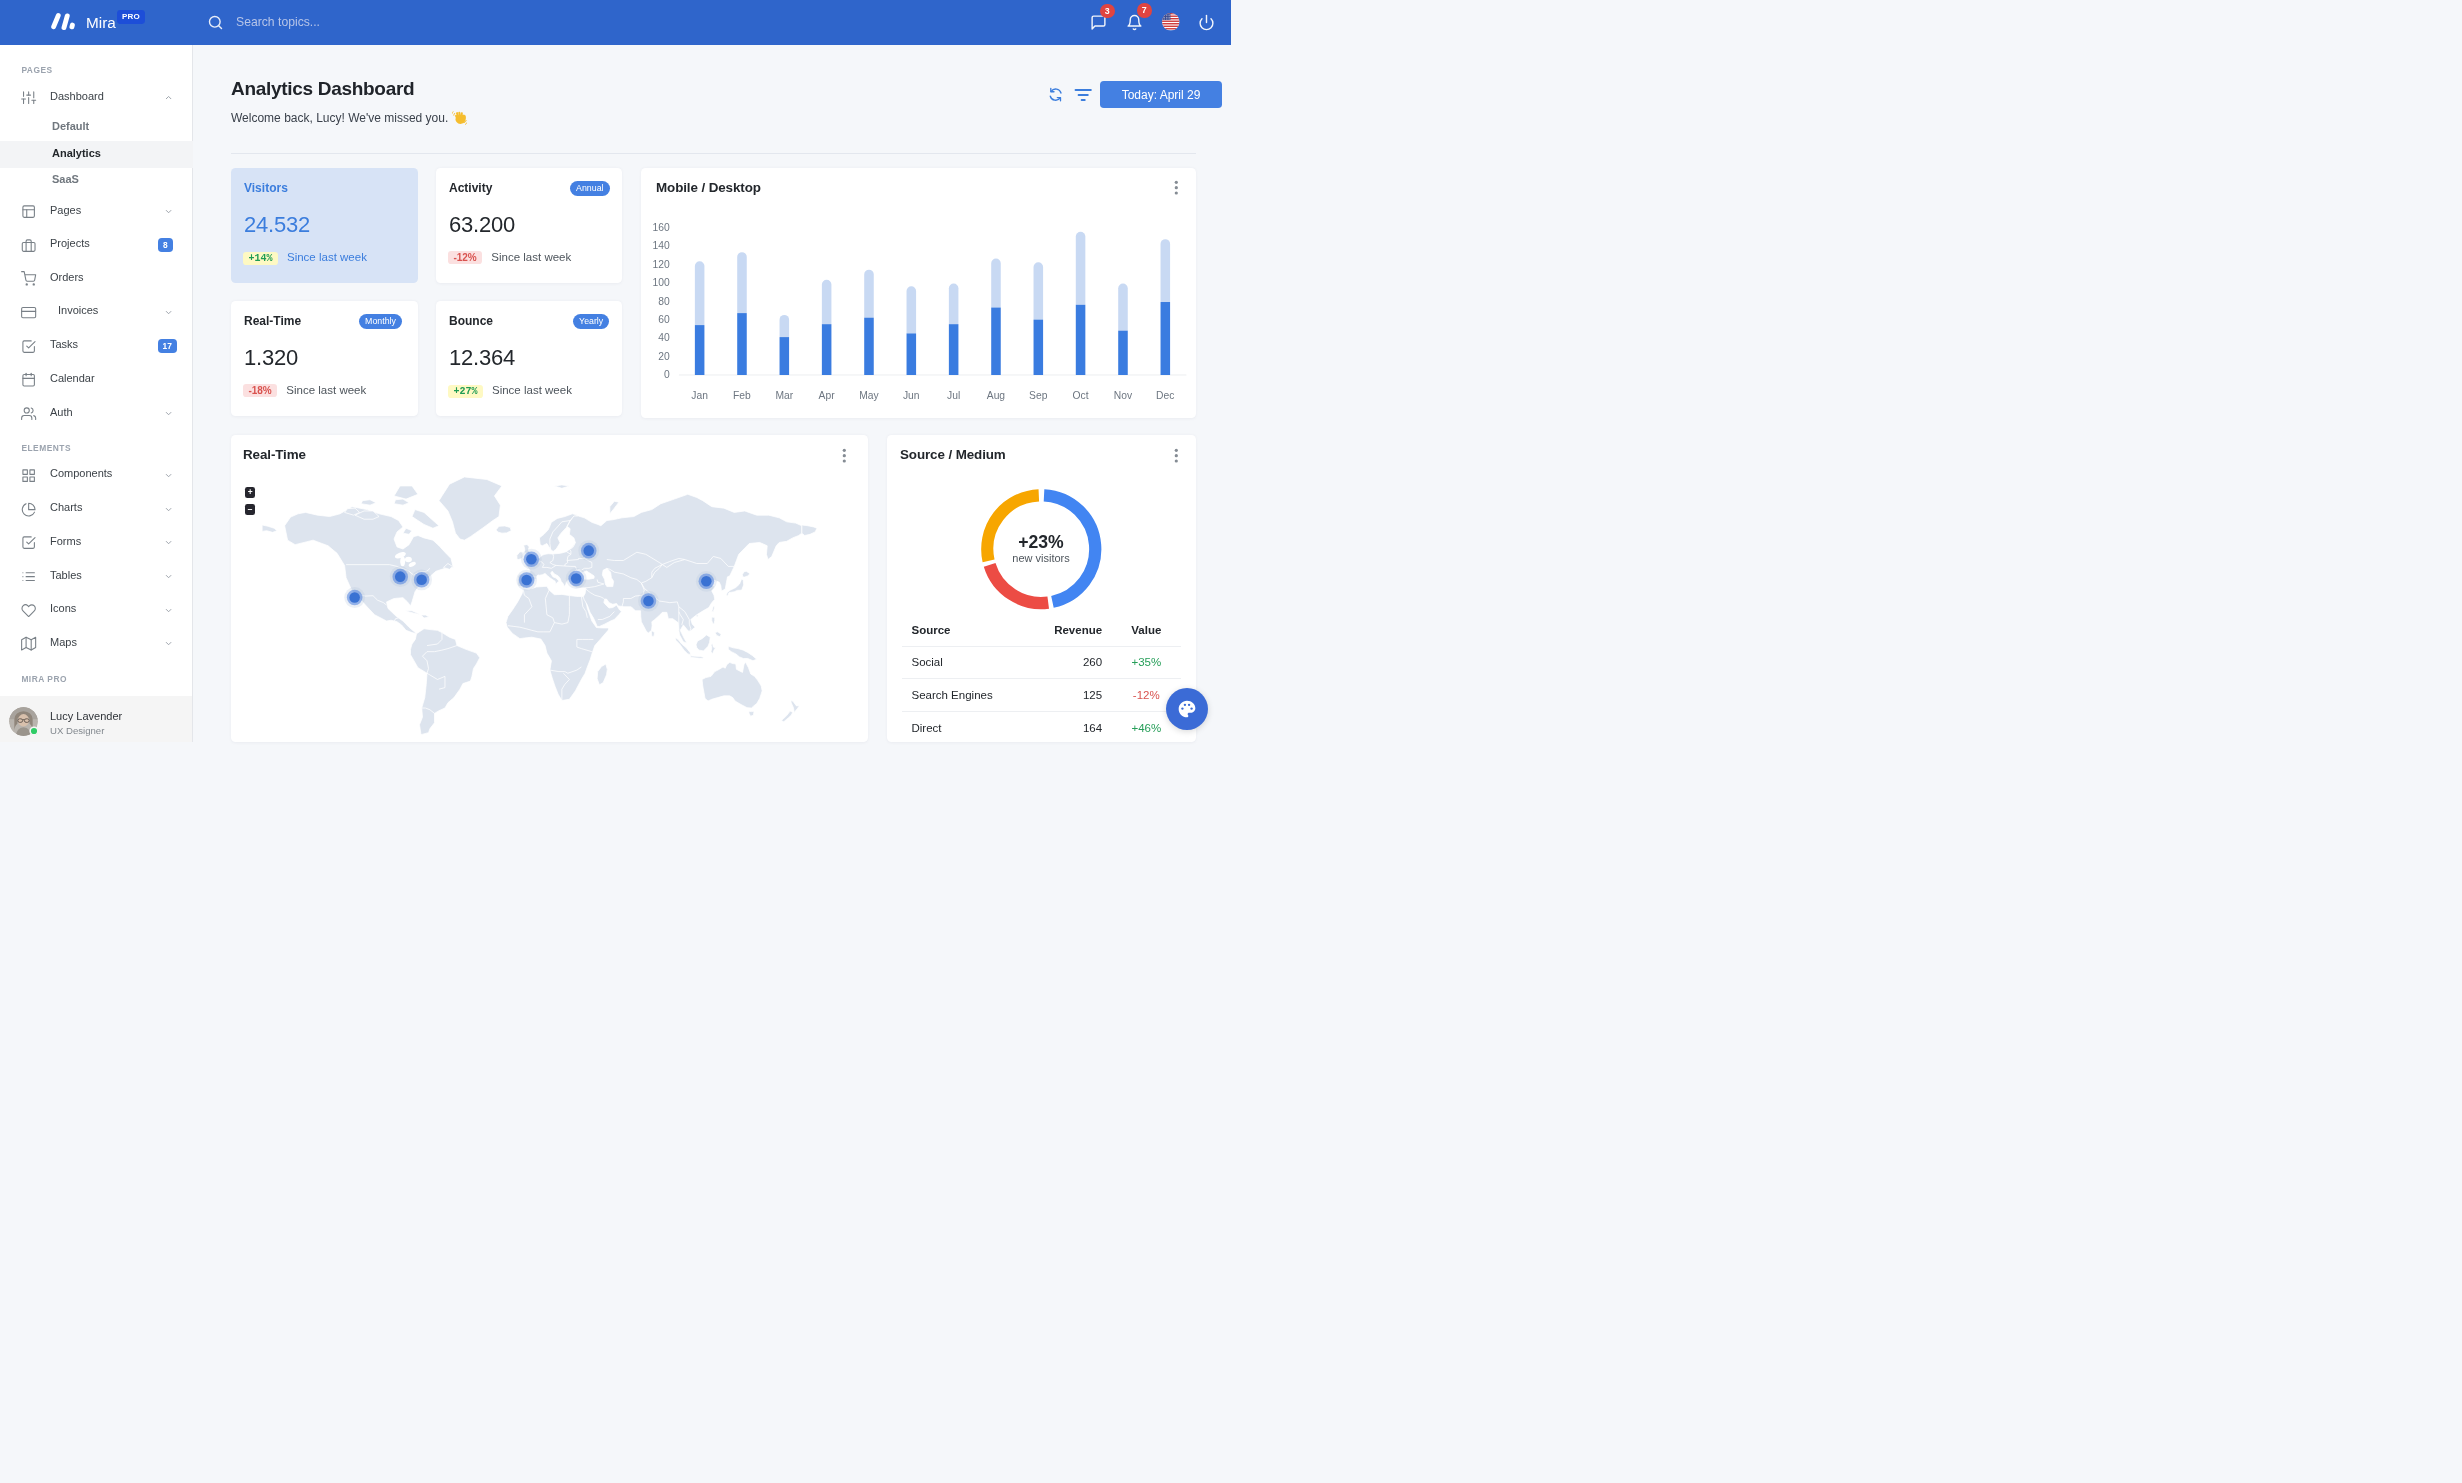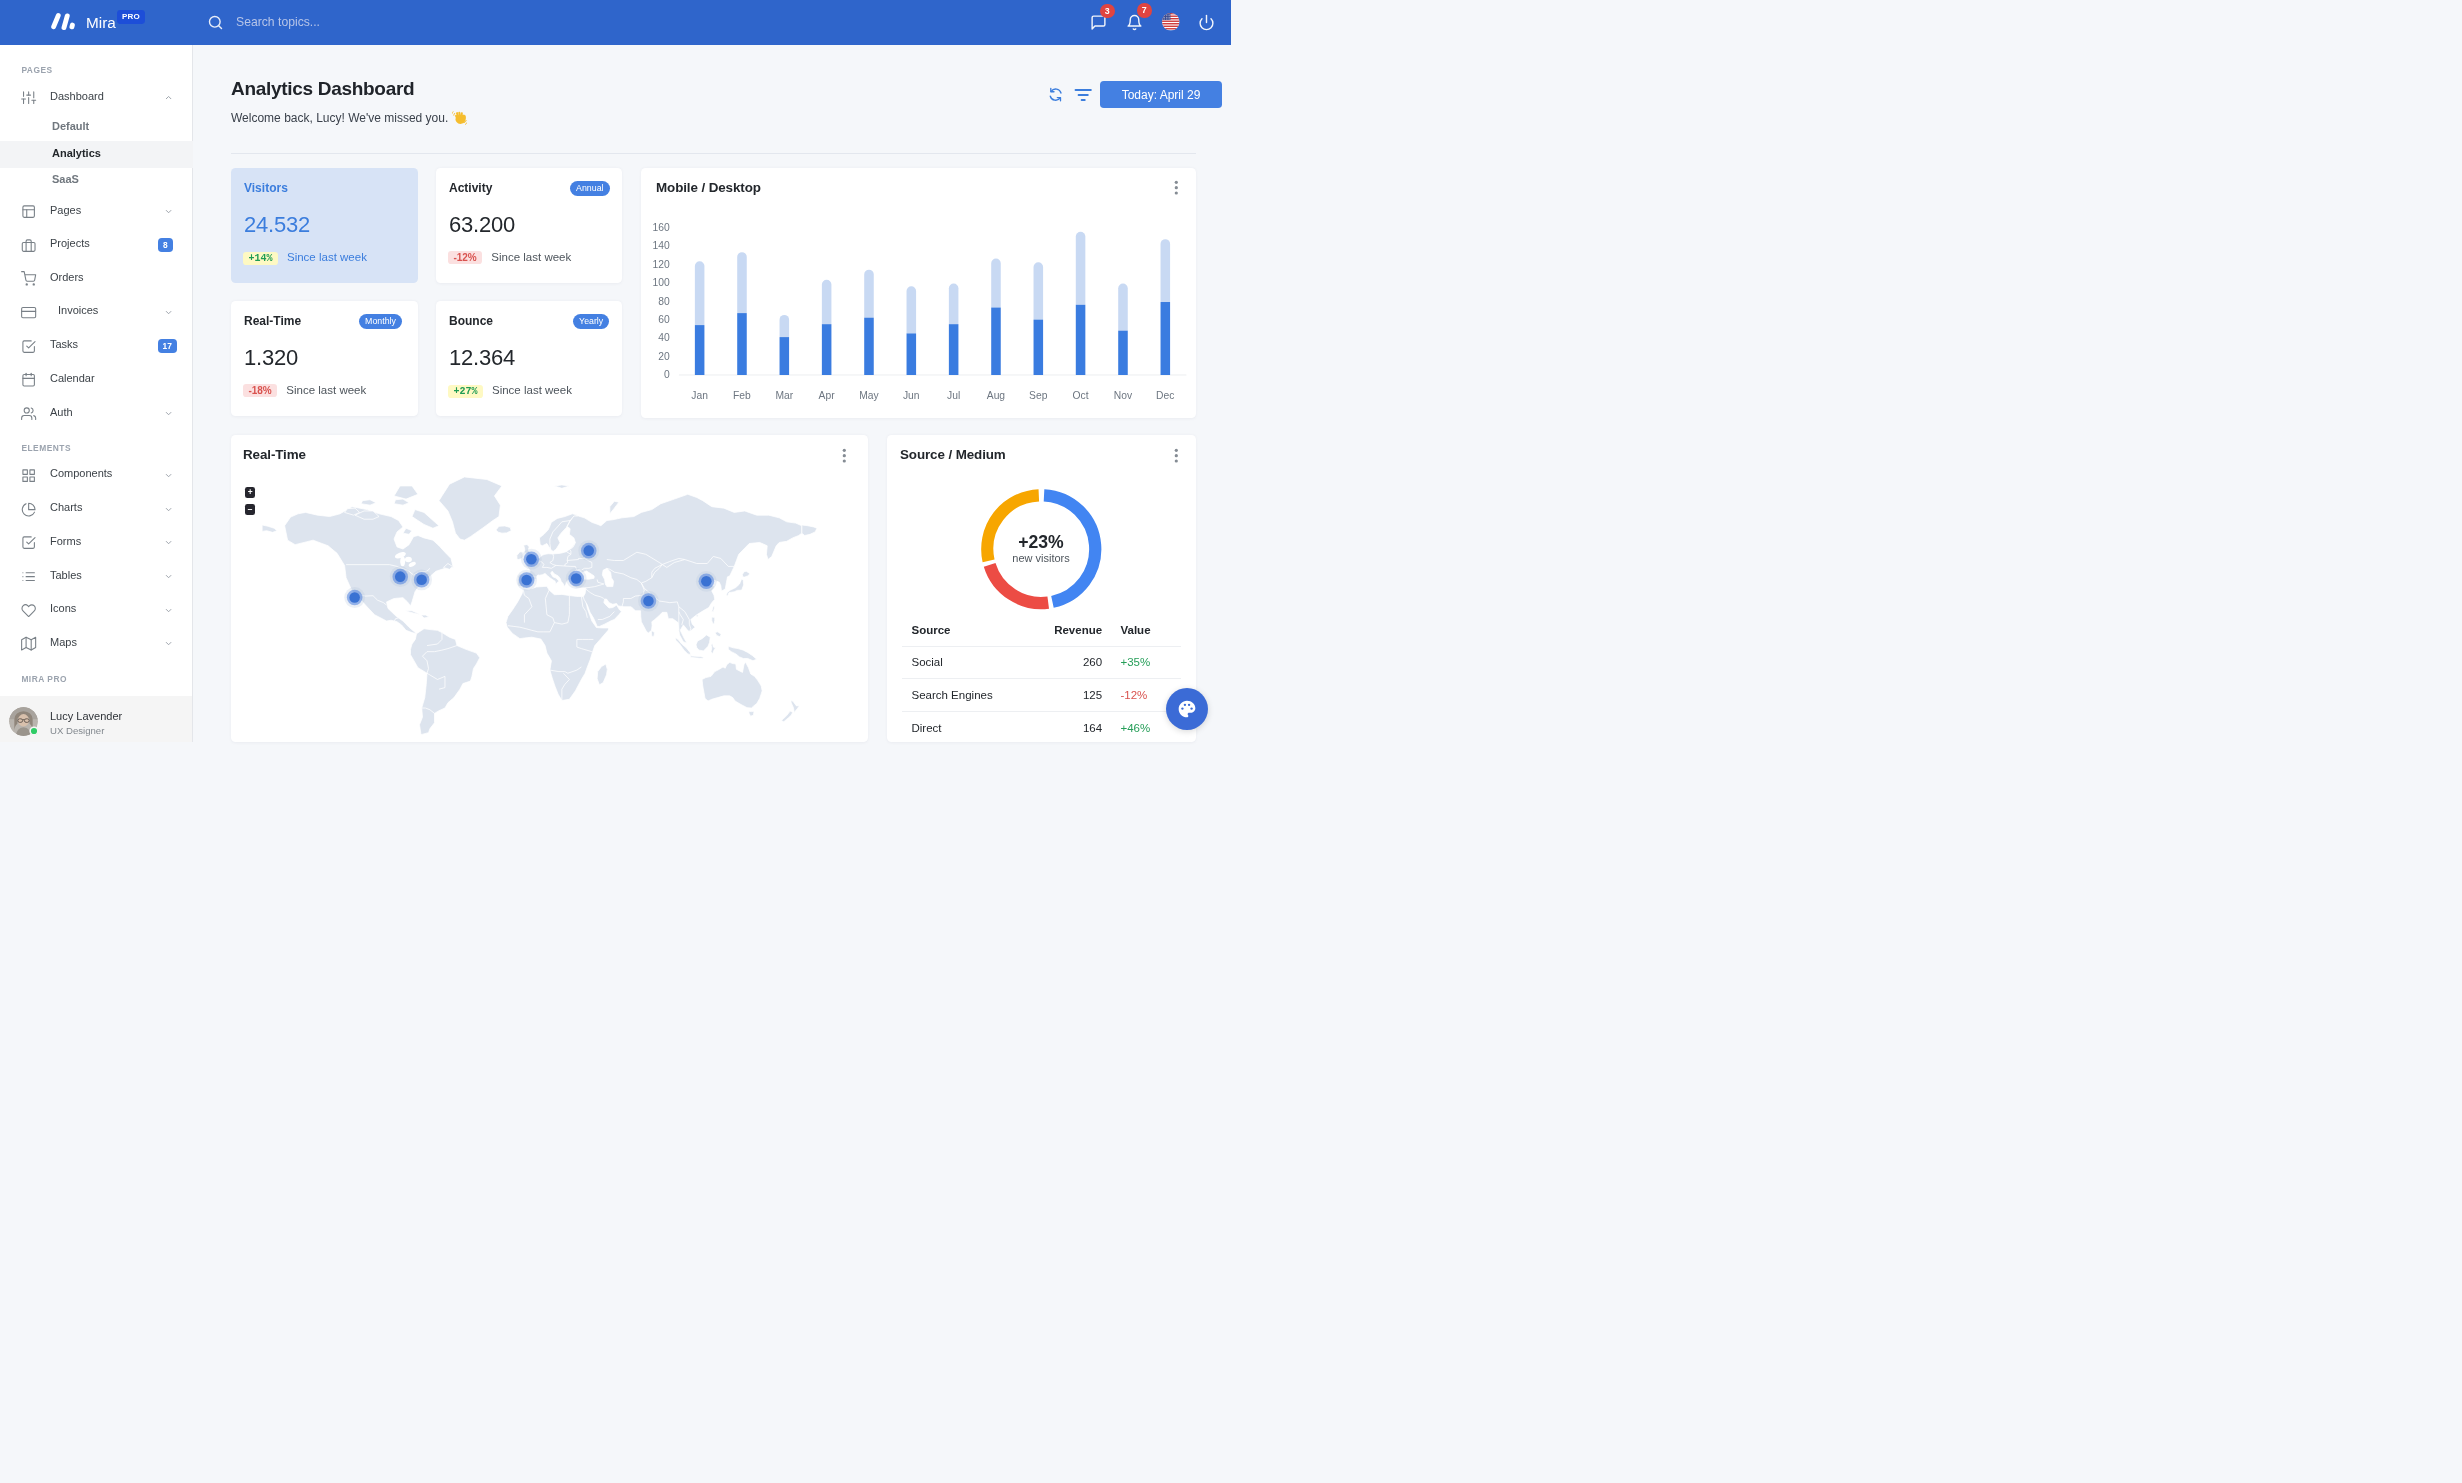--- a/index.html
+++ b/index.html
@@ -16,21 +16,21 @@
 .sblabel { font-size:8.4px; font-weight:700; color:#9ba3ae; letter-spacing:0.5px; }
 .sbtext { font-size:11px; color:#3c4248; }
 .sbsub { font-size:11px; color:#70777e;font-weight:bold; }
 .sbbadge { font-size:8.4px; font-weight:700; color:#fff; background:#4480e2; border-radius:3.8px; padding:1.9px 4.6px; min-width:14.5px; text-align:center; }
 .navtx { color:#fff; }
 .badge-red { position:absolute; width:14.5px; height:14.5px; border-radius:50%; background:#e04440; color:#fff; font-size:8.8px; font-weight:700; display:flex; align-items:center; justify-content:center; }
 table.src { border-collapse:collapse; width:279px; font-size:11.5px; color:#23272c; }
 table.src th { font-weight:700; }
 table.src th, table.src td { padding:9.8px 9.2px; text-align:left; border-bottom:0.8px solid #edeff2; }
 table.src th:nth-child(2), table.src td:nth-child(2) { text-align:right; }
-table.src th:nth-child(3), table.src td:nth-child(3) { text-align:left; width:70px; }
+table.src th:nth-child(3), table.src td:nth-child(3) { text-align:center; width:70px; }
 table.src tr:last-child td { border-bottom:none;margin-top:35px; }
 </style></head>
 <body>
 
 <div class="abs" style="left:0;top:0;width:1231px;height:45px;background:#2f65cb"></div>
 <div class="abs" style="left:50px;top:7.6px"><svg width="27.5" height="26" viewBox="0 0 36 34" fill="none" stroke="#ffffff" stroke-width="6.4" stroke-linecap="round">
       <line x1="4.8" y1="24.4" x2="10.8" y2="9.9"></line>
       <line x1="18.3" y1="25.6" x2="22.6" y2="10.3"></line>
       <line x1="28.7" y1="24.6" x2="29.3" y2="22.3"></line>
     </svg></div>

